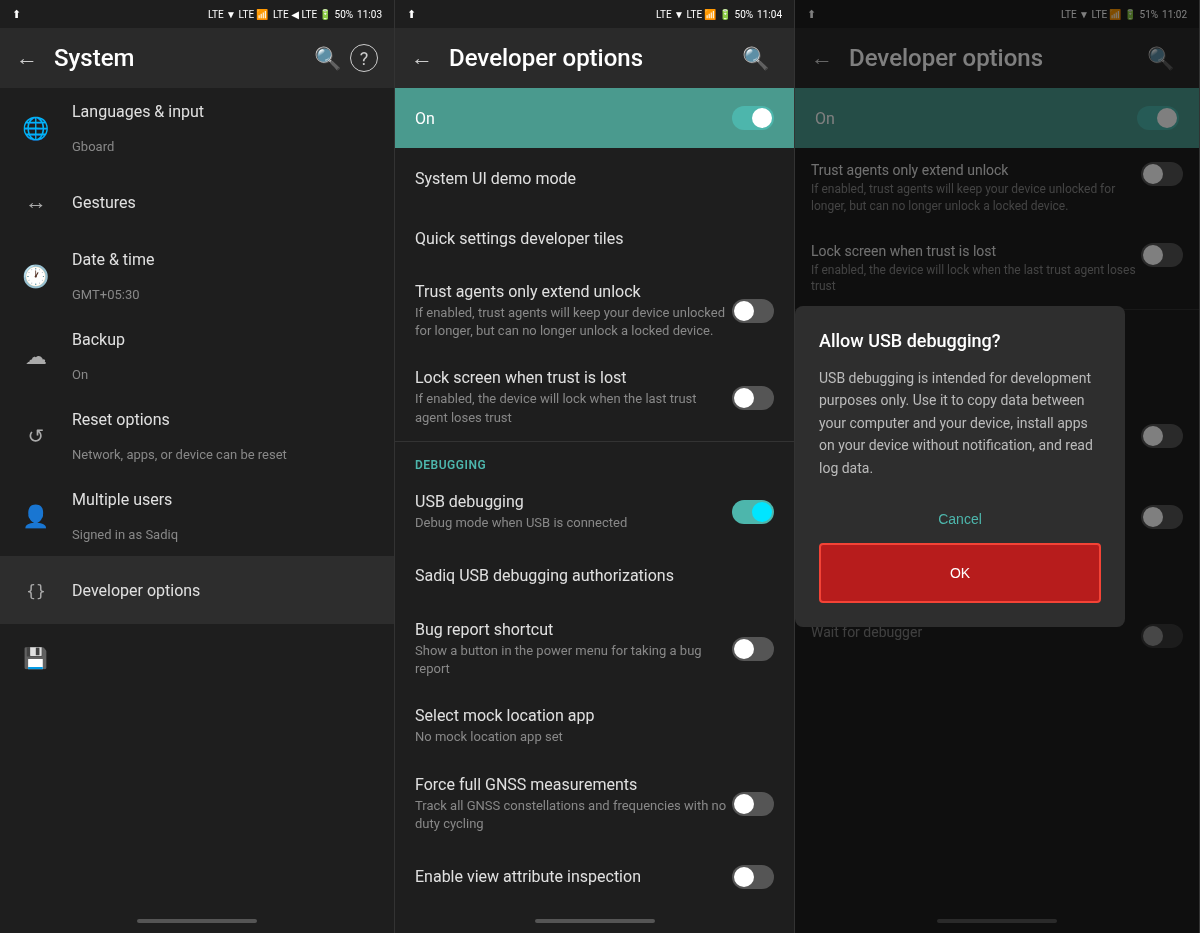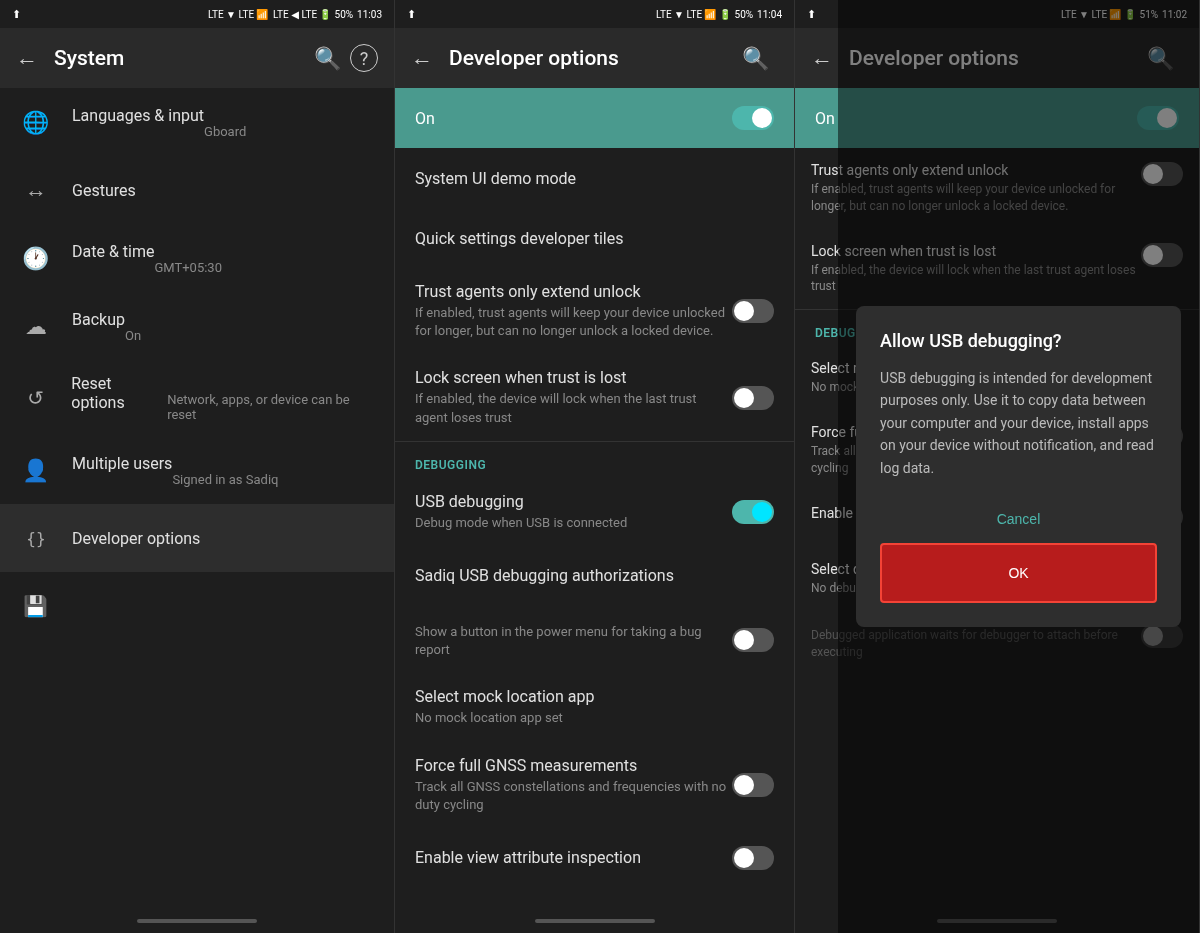--- a/index.html
+++ b/index.html
@@ -56,21 +56,21 @@
     
     .toolbar {
       display: flex;
       align-items: center;
       height: 60px;
       padding: 0 16px;
       background: #2a2a2a;
     }
 
     .toolbar-title {
-      font-size: 21px;
+      font-size: 24px;
       font-weight: 500;
       color: #fff;
       flex: 1;
       margin-left: 16px;
     }
 
     .toolbar-icon {
       color: #ccc;
       font-size: 22px;
       cursor: pointer;
@@ -103,21 +103,21 @@
       display: flex;
       align-items: center;
       justify-content: center;
       color: #aaa;
       font-size: 22px;
       margin-right: 16px;
     }
 
     .nav-text-group {
       display: flex;
-      flex-direction: row;
+      flex-direction: column;
     }
 
     .nav-label {
       font-size: 16px;
       color: #e0e0e0;
     }
 
     .nav-sublabel {
       font-size: 13px;
       color: #888;
@@ -229,23 +229,21 @@
     
     .dialog-overlay {
       position: absolute;
       top: 0;
       left: 0;
       right: 0;
       bottom: 0;
       background: rgba(0,0,0,0.5);
       display: flex;
       align-items: center;
-      justify-content: center;
       z-index: 10;
-      margin-left: 43px;
     }
 
     .dialog {
       background: #2e2e2e;
       border-radius: 8px;
       padding: 24px;
       width: 330px;
       max-width: 90%;
     }
 
@@ -497,20 +495,21 @@
     </div>
 
     <div class="settings-item">
       <div class="settings-text-group">
         <span class="settings-label">Sadiq USB debugging authorizations</span>
       </div>
     </div>
 
     <div class="settings-item">
       <div class="settings-text-group">
+        <span class="settings-label">Bug report shortcut</span>
         <span class="settings-sublabel">Show a button in the power menu for taking a bug report</span>
       </div>
       <div class="toggle off">
         <div class="toggle-thumb"></div>
       </div>
     </div>
 
     <div class="settings-item">
       <div class="settings-text-group">
         <span class="settings-label">Select mock location app</span>
@@ -619,21 +618,21 @@
 
     <div class="right-settings-item">
       <div class="settings-text-group">
         <span class="settings-label">Select debug app</span>
         <span class="settings-sublabel">No debug application set</span>
       </div>
     </div>
 
     <div class="right-settings-item" style="opacity:0.5;">
       <div class="settings-text-group">
-        <span class="settings-sublabel">Debugged application waits for debugger to attach before executing</span>
+        <span class="settings-label">Wait for debugger</span>
       </div>
       <div class="toggle off">
         <div class="toggle-thumb"></div>
       </div>
     </div>
   </div>
 
   <div class="dialog-overlay">
     <div class="dialog">
       <div class="dialog-title">Allow USB debugging?</div>

